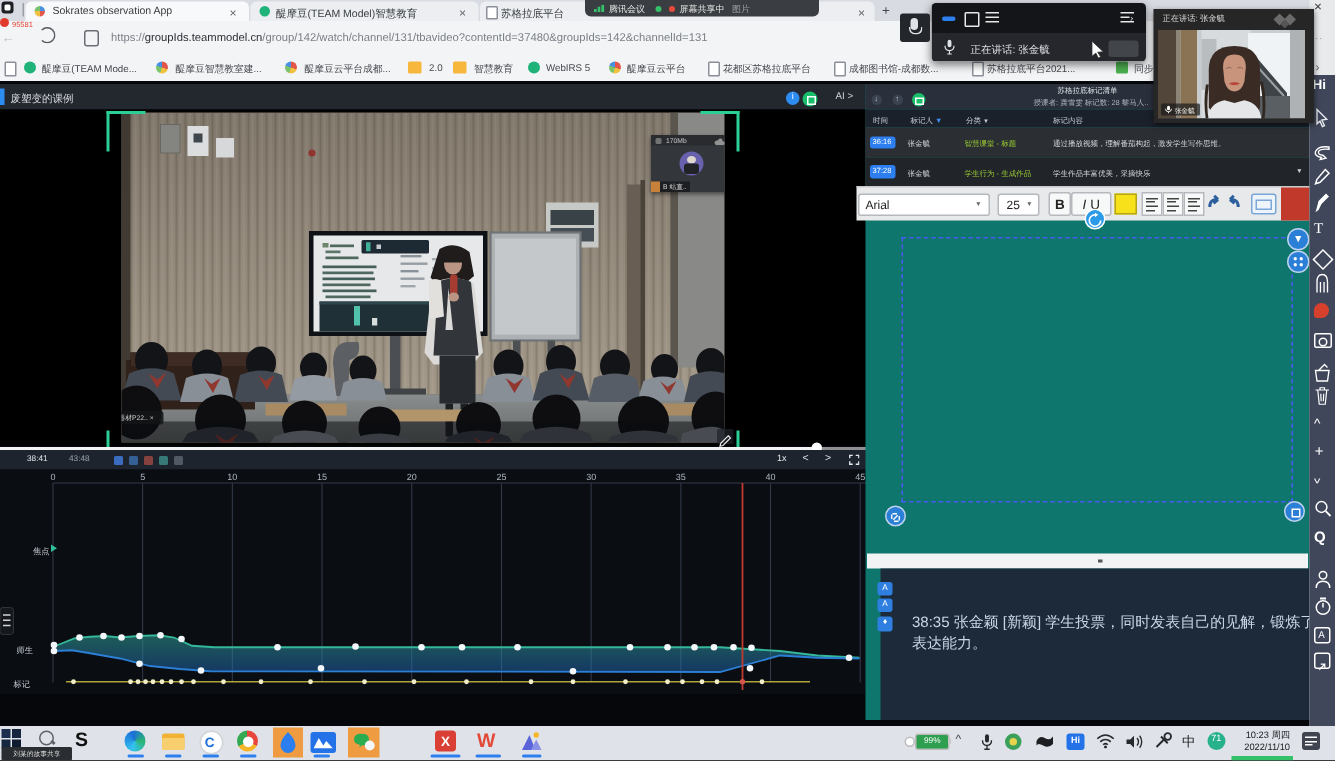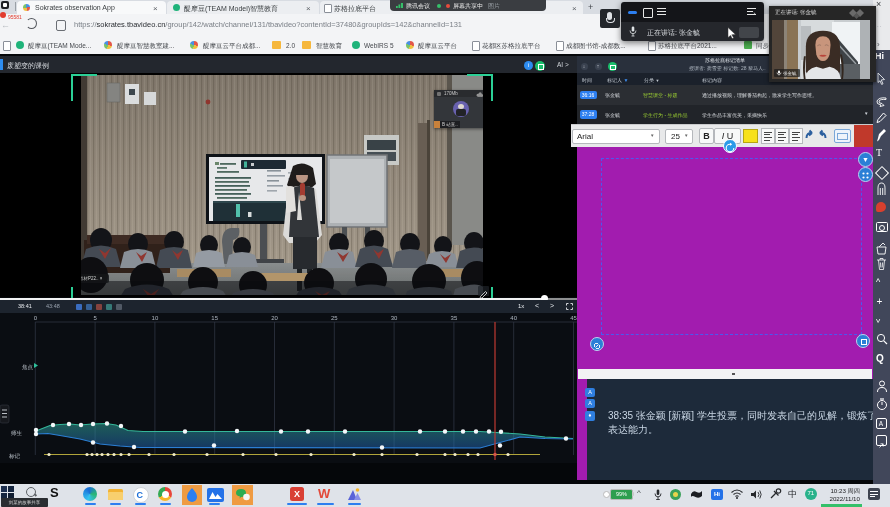--- a/index.html
+++ b/index.html
@@ -45,21 +45,21 @@
     <div class="ab" style="left:98px;top:2px;font-size:6px;color:#9aa0a6;white-space:nowrap;">图片</div>
   </div>
 </div>
 
 <div class="ab" style="left:0;top:14px;width:890px;height:24px;background:#f3f4f6;">
   <div class="ab" style="left:0;top:-2px;width:6px;height:6px;border-radius:50%;background:#e23b2e;"></div>
   <div class="ab" style="left:8px;top:0;font-size:5px;color:#e23b2e;">95581</div>
   <div class="ab" style="left:1px;top:6px;font-size:9px;color:#b9bdc2;">←</div>
   <div class="ab" style="left:26px;top:4px;width:9px;height:9px;border:1.2px solid #55585e;border-radius:50%;border-left-color:transparent;"></div>
   <div class="ab" style="left:56px;top:6px;width:8px;height:9px;border:1px solid #6a6e74;border-radius:2px;"></div>
-  <div class="ab" style="left:74px;top:5.5px;font-size:7.5px;color:#7a7f86;white-space:nowrap;">https://<span style="color:#2b2e33;">sokrates.tbavideo.cn</span>/group/142/watch/channel/131/tbavideo?contentId=37480&amp;groupIds=142&amp;channelId=131</div>
+  <div class="ab" style="left:74px;top:5.5px;font-size:7.5px;color:#7a7f86;white-space:nowrap;">https://<span style="color:#2b2e33;">groupIds.teammodel.cn</span>/group/142/watch/channel/131/tbavideo?contentId=37480&amp;groupIds=142&amp;channelId=131</div>
 </div>
 
 <div class="ab" style="left:0;top:38px;width:890px;height:16px;background:#f3f4f6;font-size:6.5px;color:#45484d;">
   <div class="ab" style="left:3px;top:3px;width:6px;height:8px;background:#fff;border:0.5px solid #8a8f98;border-radius:1px;"></div>
   <div class="ab" style="left:16px;top:3px;width:8px;height:8px;border-radius:50%;background:#1fb37a;"></div>
   <div class="ab" style="left:28px;top:4px;white-space:nowrap;">醍摩豆(TEAM Mode...</div>
   <div class="ab" style="left:104px;top:3px;width:8px;height:8px;border-radius:50%;background:conic-gradient(#e2574a 0 30%,#f0c040 30% 55%,#7ac36a 55% 80%,#4a90e2 80% 100%);"></div>
   <div class="ab" style="left:117px;top:4px;white-space:nowrap;">醍摩豆智慧教室建...</div>
   <div class="ab" style="left:190px;top:3px;width:8px;height:8px;border-radius:50%;background:conic-gradient(#e2574a 0 30%,#f0c040 30% 55%,#7ac36a 55% 80%,#4a90e2 80% 100%);"></div>
   <div class="ab" style="left:203px;top:4px;white-space:nowrap;">醍摩豆云平台成都...</div>
@@ -418,21 +418,21 @@
 
   <rect x="0" y="92" width="9" height="18" rx="2" fill="#16181d" stroke="#3a3f48" stroke-width="0.5"></rect>
   <g stroke="#cfd4da" stroke-width="0.9">
     <line x1="2" y1="97" x2="7" y2="97"></line>
           <line x1="2" y1="100.5" x2="7" y2="100.5"></line>
           <line x1="2" y1="104" x2="7" y2="104"></line>
   </g>
 </svg>
 </div>
 
-<div class="ab" id="rpanel" style="left:577px;top:56px;width:296px;height:424px;background:#a21caf;">
+<div class="ab" id="rpanel" style="left:577px;top:56px;width:296px;height:424px;background:#0f766e;">
 
   <div class="ab" style="left:0;top:0;width:296px;height:16.5px;background:#29303c;">
     <div class="ab" style="left:3.5px;top:7px;width:7px;height:7px;border-radius:50%;background:#3a4250;color:#cfd4da;font-size:5px;text-align:center;line-height:7px;">↓</div>
     <div class="ab" style="left:17.5px;top:7px;width:7px;height:7px;border-radius:50%;background:#3a4250;color:#cfd4da;font-size:5px;text-align:center;line-height:7px;">↑</div>
     <div class="ab" style="left:30.5px;top:6px;width:9px;height:9px;border-radius:50%;background:#19be6b;">
           <div class="ab" style="left:2.5px;top:2.5px;width:3.5px;height:3.5px;border:0.8px solid #fff;"></div>
         </div>
     <div class="ab" style="left:128px;top:1px;font-size:5px;color:#dfe3e8;white-space:nowrap;">苏格拉底标记清单</div>
     <div class="ab" style="left:112px;top:8.5px;font-size:5px;color:#aab2bc;white-space:nowrap;">授课者: 龚雪雯 标记数: 28 黎马人..</div>
   </div>

